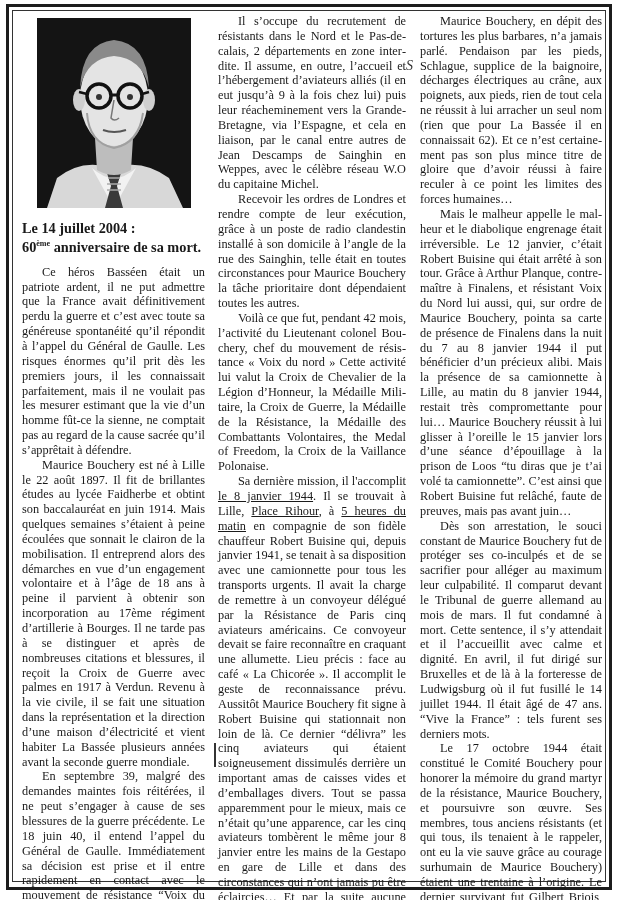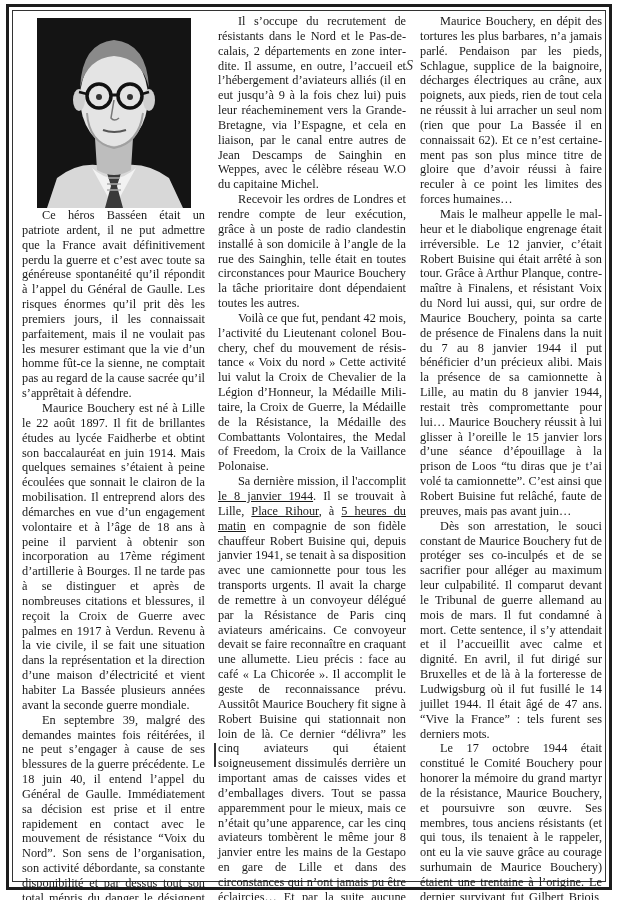--- a/index.html
+++ b/index.html
@@ -57,20 +57,24 @@
       <path d="M74 77 L81 77" stroke="#111" stroke-width="3"></path>
       <path d="M50 76 L42 74 M105 76 L112 74" stroke="#111" stroke-width="2.5"></path>
       <circle cx="62" cy="79" r="3" fill="#333"></circle>
       <circle cx="93" cy="79" r="3" fill="#333"></circle>
 
       <path d="M77 82 L74 100 Q77 104 82 100" fill="none" stroke="#777" stroke-width="1.5"></path>
       <path d="M66 112 Q77 116 89 112" fill="none" stroke="#555" stroke-width="2"></path>
       <path d="M50 95 Q52 125 77 130 Q102 125 106 95" fill="none" stroke="#a0a0a0" stroke-width="2"></path>
     </svg>
   </div>
+  <div class="caption">
+    <div>Le 14 juillet 2004 :</div>
+    <div><span>60</span><sup>ème</sup><span> anniversaire de sa mort.</span></div>
+  </div>
   <p>Ce héros Basséen était un patriote ardent, il ne put admettre que la France avait définitivement perdu la guerre et c’est avec toute sa généreu­se spontanéité qu’il répondit à l’appel du Général de Gaulle. Les risques énormes qu’il prit dès les premiers jours, il les connaissait parfaitement, mais il ne voulait pas les mesurer esti­mant que la vie d’un homme fût-ce la sienne, ne comptait pas au regard de la cause sacrée qu’il s’apprêtait à défendre.</p>
   <p>Maurice Bouchery est né à Lille le 22 août 1897. Il fit de brillantes études au lycée Faidherbe et obtint son bac­calauréat en juin 1914. Mais quelques semaines s’étaient à peine écoulées que sonnait le clairon de la mobilisation. Il entreprend alors des démarches en vue d’un engagement volontaire et à l’âge de 18 ans à peine il parvient à obtenir son incorporation au 17ème régiment d’artillerie à Bourges. Il ne tarde pas à se distinguer et après de nombreuses citations et blessures, il reçoit la Croix de Guerre avec palmes en 1917 à Verdun. Revenu à la vie civile, il se fait une situation dans la représentation et la direction d’une maison d’électricité et vient habiter La Bassée plusieurs années avant la seconde guerre mondiale.</p>
   <p>En septembre 39, malgré des demandes maintes fois réitérées, il ne peut s’engager à cause de ses bles­sures de la guerre précédente. Le 18 juin 40, il entend l’appel du Général de Gaulle. Immédiatement sa déci­sion est prise et il entre rapidement en contact avec le mouvement de résistance “Voix du Nord”. Son sens de l’organisation, son activité débor­dante, sa constante disponibilité et par dessus tout son total mépris du danger le désignent tout naturelle­ment pour de hautes et terribles res­ponsabilités.</p>
 </div>
 
 <div class="col col2">
   <p>Il s’occupe du recrutement de résistants dans le Nord et le Pas-de­calais, 2 départements en zone inter­dite. Il assume, en outre, l’accueil et l’hébergement d’aviateurs alliés (il en eut jusqu’à 9 à la fois chez lui) puis leur réacheminement vers la Grande-Bretagne, via l’Espagne, et cela en liaison, par le canal entre autres de Jean Descamps de Sainghin en Weppes, avec le célèbre réseau W.O du capitaine Michel.</p>
   <p>Recevoir les ordres de Londres et rendre compte de leur exécution, grâce à un poste de radio clandestin installé à son domicile à l’angle de la rue des Sainghin, telle était en toutes circonstances pour Maurice Bouchery la tâche prioritaire dont dépendaient toutes les autres.</p>
   <p>Voilà ce que fut, pendant 42 mois, l’activité du Lieutenant colonel Bou­chery, chef du mouvement de résis­tance « Voix du nord » Cette activité lui valut la Croix de Chevalier de la Légion d’Honneur, la Médaille Mili­taire, la Croix de Guerre, la Médaille de la Résistance, la Médaille des Combattants Volontaires, the Medal of Freedom, la Croix de la Vaillance Polonaise.</p>
   <p><span>Sa dernière mission, il l'accomplit </span><span class="under">le 8 janvier 1944</span><span>. Il se trouvait à Lille, </span><span class="under">Place Rihour</span><span>, à </span><span class="under">5 heures du matin</span><span> en compagnie de son fidèle chauffeur Robert Buisine qui, depuis janvier 1941, se tenait à sa disposition avec une camionnette pour tous les trans­ports urgents. Il avait la charge de remettre à un convoyeur délégué par la Résistance de Paris cinq aviateurs américains. Ce convoyeur devait se faire reconnaître en craquant une allumette. Lieu précis : face au café « La Chicorée ». Il accomplit le geste de reconnaissance prévu. Aussitôt Maurice Bouchery fit signe à Robert Buisine qui stationnait non loin de là. Ce dernier “délivra” les cinq aviateurs qui étaient soigneusement dissimulés derrière un important amas de caisses vides et d’emballages divers. Tout se passa apparemment pour le mieux, mais ce n’était qu’une apparence, car les cinq aviateurs tombèrent le même jour 8 janvier entre les mains de la Gestapo en gare de Lille et dans des circonstances qui n’ont jamais pu être éclaircies… Et par la suite aucune confrontation de ce convoyeur n’eut lieu ni avec Maurice Bouchery, ni avec Robert Buisine, ni avec aucune autre personne arrêtée.</span></p>

